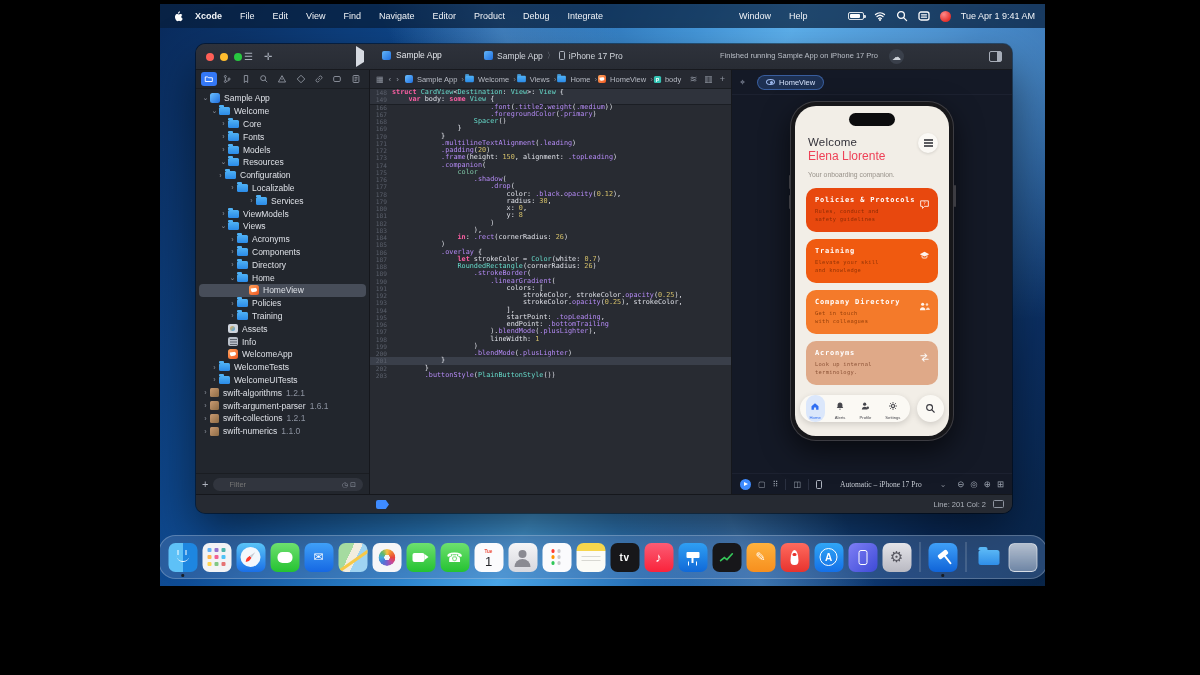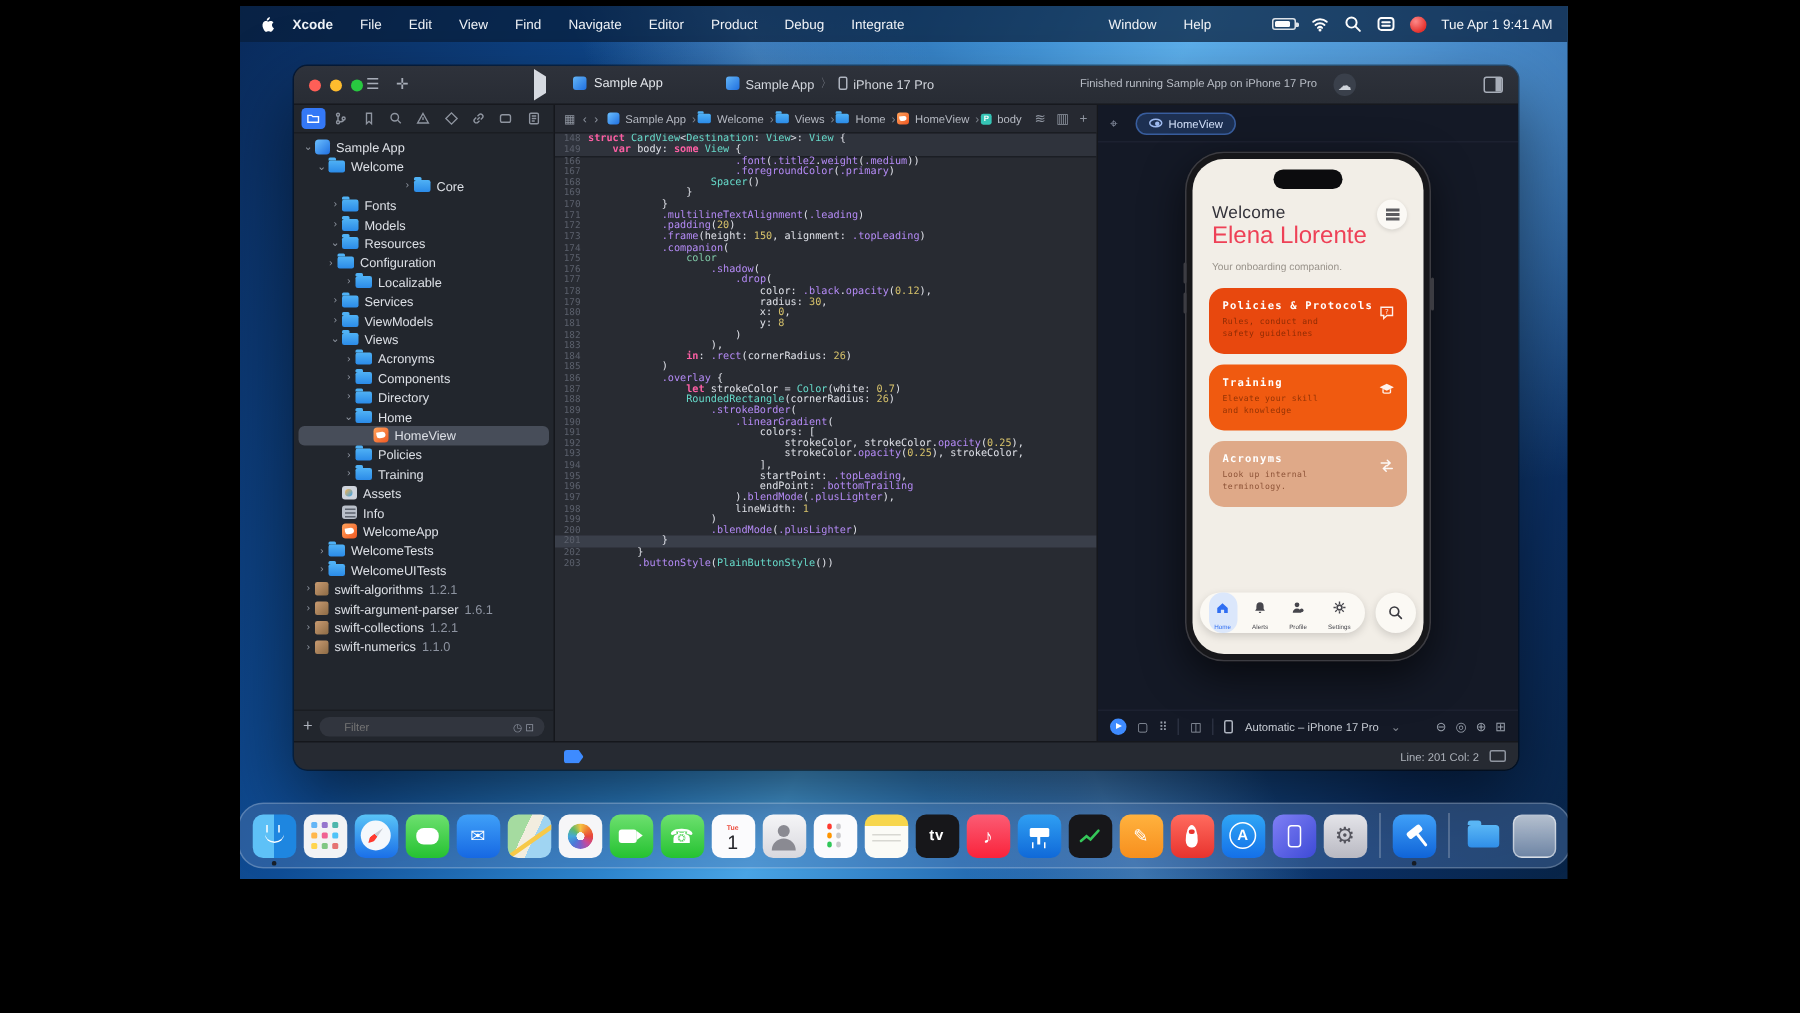--- a/index.html
+++ b/index.html
@@ -112,21 +112,21 @@
   .eye::before{content:"";position:absolute;left:2.5px;top:0.5px;width:3px;height:3px;border-radius:50%;background:#9db9ee;}
   .cv-body{flex:1;position:relative;}
   
   .phone{position:absolute;left:58px;top:6px;width:164px;height:340px;background:#17171a;border-radius:26px;
     box-shadow:0 10px 28px rgba(0,0,0,.6),0 0 0 1px #3c3c42 inset;}
   .side-btn{position:absolute;background:#3c3c42;border-radius:1px;}
   .screen{position:absolute;left:5px;top:5px;right:5px;bottom:5px;background:#f2eee7;border-radius:21px;overflow:hidden;}
   .island{position:absolute;left:50%;top:7px;transform:translateX(-50%);width:46px;height:13px;border-radius:7px;background:#0c0c0e;}
   .ph-head{padding:30px 13px 0 13px;position:relative;}
   .ph-welcome{font-size:11.5px;color:#33323a;letter-spacing:.2px;}
-  .ph-name{font-size:16px;color:#ee4157;margin-top:1px;}
+  .ph-name{font-size:12px;color:#ee4157;margin-top:1px;}
   .ph-sub{font-size:6.8px;color:#98928a;margin-top:8px;}
   .menu-circ{position:absolute;right:11px;top:27px;width:20px;height:20px;border-radius:50%;background:#fbf9f5;
     box-shadow:0 1px 3px rgba(0,0,0,.12);display:flex;align-items:center;justify-content:center;}
   .menu-circ span{display:block;width:9px;height:1.2px;background:#5c5c60;box-shadow:0 3px 0 #5c5c60,0 -3px 0 #5c5c60;}
   .cards{padding:10px 11px 0 11px;display:flex;flex-direction:column;gap:7px;}
   .card{border-radius:10px;padding:8px 9px 6px 9px;position:relative;min-height:44px;
     font-family:"DejaVu Sans Mono","Liberation Mono",monospace;}
   .card-title{font-size:7px;font-weight:bold;color:#fff;letter-spacing:.8px;}
   .card-sub{font-size:5.4px;line-height:1.55;margin-top:3px;letter-spacing:.3px;}
   .card-ico{position:absolute;right:8px;top:7px;width:11px;height:11px;color:rgba(255,255,255,.92);}
@@ -141,21 +141,21 @@
   .tb-item.active{background:#dbe7fb;color:#2f6ef2;}
   .search-circ{width:27px;height:27px;border-radius:50%;background:#fbf9f4;display:flex;align-items:center;justify-content:center;
     box-shadow:0 2px 6px rgba(0,0,0,.15);color:#3a3a40;}
   .search-circ svg{width:11px;height:11px;}
   
   .cv-toolbar{height:21px;flex:none;border-top:1px solid #1c2130;display:flex;align-items:center;gap:7px;
     padding:0 8px;color:#9aa1ad;font-size:8px;}
   .playcirc{width:11px;height:11px;border-radius:50%;background:#3e8bff;display:flex;align-items:center;justify-content:center;}
   .playcirc::before{content:"";width:0;height:0;border-left:4px solid #fff;border-top:2.5px solid transparent;border-bottom:2.5px solid transparent;margin-left:1px;}
   .cv-sep{width:1px;height:11px;background:#2a3040;}
-  .cv-dev{display:flex;align-items:flex-end;gap:8px;color:#c7ccd4;font-size:7.5px;white-space:nowrap;}
+  .cv-dev{display:flex;align-items:flex-end;gap:18px;color:#c7ccd4;font-size:7.5px;white-space:nowrap;font-family:Liberation Serif, serif;}
   .cv-zooms{margin-left:auto;display:flex;gap:6px;font-size:8.5px;color:#9aa1ad;}
   
   .bottombar{height:19px;flex:none;background:#262a32;border-top:1px solid #15171c;position:relative;
     color:#aeb3bb;font-size:7.5px;}
   .bp-ico{position:absolute;left:180px;top:5px;width:13px;height:9px;background:#3e8bff;border-radius:2px;
     clip-path:polygon(0 0,75% 0,100% 50%,75% 100%,0 100%);}
   .linecol{position:absolute;right:26px;top:5px;}
   .kb-ico{position:absolute;right:8px;top:5px;width:11px;height:8px;border:1px solid #8f95a0;border-radius:1.5px;}
   
   .dock{position:absolute;left:50%;bottom:7px;transform:translateX(-50%);height:44px;border-radius:17px;
@@ -369,21 +369,21 @@
               </span>
               <span>Sample App</span>
             </div>
             <div class="trow" style="padding-left: 14px;">
               <span class="tchev">⌄</span>
               <span class="ticon">
                 <span class="ico-folder"></span>
               </span>
               <span>Welcome</span>
             </div>
-            <div class="trow" style="padding-left: 23px; margin-left: 48px;">
+            <div class="trow" style="padding-left: 23px;">
               <span class="tchev">›</span>
               <span class="ticon">
                 <span class="ico-folder"></span>
               </span>
               <span>Core</span>
             </div>
             <div class="trow" style="padding-left: 23px;">
               <span class="tchev">›</span>
               <span class="ticon">
                 <span class="ico-folder"></span>
@@ -411,21 +411,21 @@
               </span>
               <span>Configuration</span>
             </div>
             <div class="trow" style="padding-left: 32px;">
               <span class="tchev">›</span>
               <span class="ticon">
                 <span class="ico-folder"></span>
               </span>
               <span>Localizable</span>
             </div>
-            <div class="trow" style="padding-left: 23px;">
+            <div class="trow" style="padding-left: 23px; margin-left: 28px;">
               <span class="tchev">›</span>
               <span class="ticon">
                 <span class="ico-folder"></span>
               </span>
               <span>Services</span>
             </div>
             <div class="trow" style="padding-left: 23px;">
               <span class="tchev">›</span>
               <span class="ticon">
                 <span class="ico-folder"></span>
@@ -697,20 +697,30 @@
                       </svg></span>
                   </div>
                   <div class="card" style="background: rgb(240, 90, 16);">
                     <div class="card-title">Training</div>
                     <div class="card-sub" style="color: rgb(147, 51, 5);">Elevate your skill<br>and knowledge</div>
                     <span class="card-ico"><svg viewBox="0 0 12 12">
                         <path d="M6 2L11.2 4.5 6 7 .8 4.5z" fill="currentColor"></path>
                         <path d="M3.3 6v2.1c0 1 5.4 1 5.4 0V6" fill="none" stroke="currentColor" stroke-width="1"></path>
                       </svg></span>
                   </div>
+                  <div class="card" style="background: rgb(244, 122, 42);">
+                    <div class="card-title">Company Directory</div>
+                    <div class="card-sub" style="color: rgb(151, 64, 10);">Get in touch<br>with colleagues</div>
+                    <span class="card-ico"><svg viewBox="0 0 12 12">
+                        <circle cx="4" cy="3.6" r="1.7" fill="currentColor"></circle>
+                        <path d="M1 10c0-2 1.4-3.2 3-3.2S7 8 7 10z" fill="currentColor"></path>
+                        <circle cx="8.7" cy="3.9" r="1.4" fill="currentColor" opacity=".8"></circle>
+                        <path d="M7.6 9.8c.2-1.8 1-2.8 2.2-2.8 1 0 1.9.9 2.1 2.8z" fill="currentColor" opacity=".8"></path>
+                      </svg></span>
+                  </div>
                   <div class="card" style="background: rgb(223, 169, 136);">
                     <div class="card-title">Acronyms</div>
                     <div class="card-sub" style="color: rgb(141, 83, 55);">Look up internal<br>terminology.</div>
                     <span class="card-ico"><svg viewBox="0 0 12 12">
                         <path d="M2 4h6M6.4 2l2 2-2 2M10 8H4M5.6 6l-2 2 2 2" fill="none" stroke="currentColor" stroke-width="1.1" stroke-linecap="round"></path>
                       </svg></span>
                   </div>
                 </div>
               <div class="tabbar-row">
                 <div class="tabbar" id="phonetabs">

